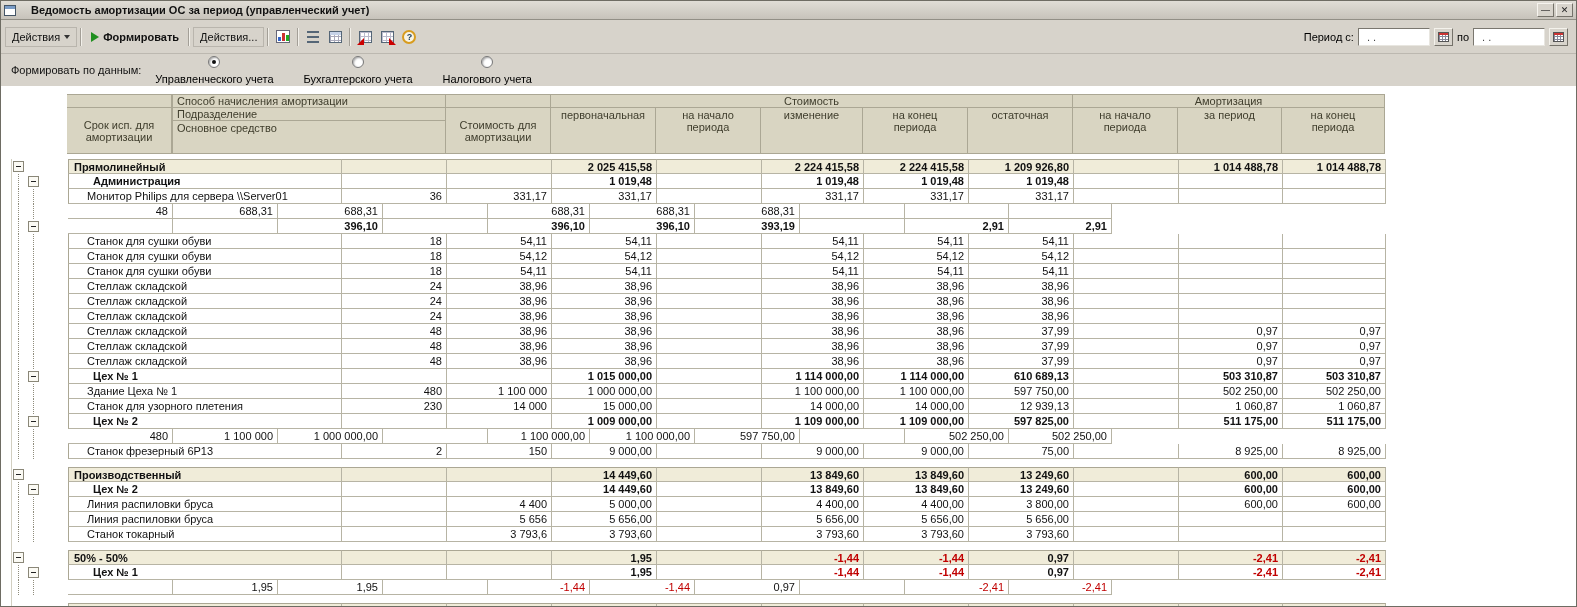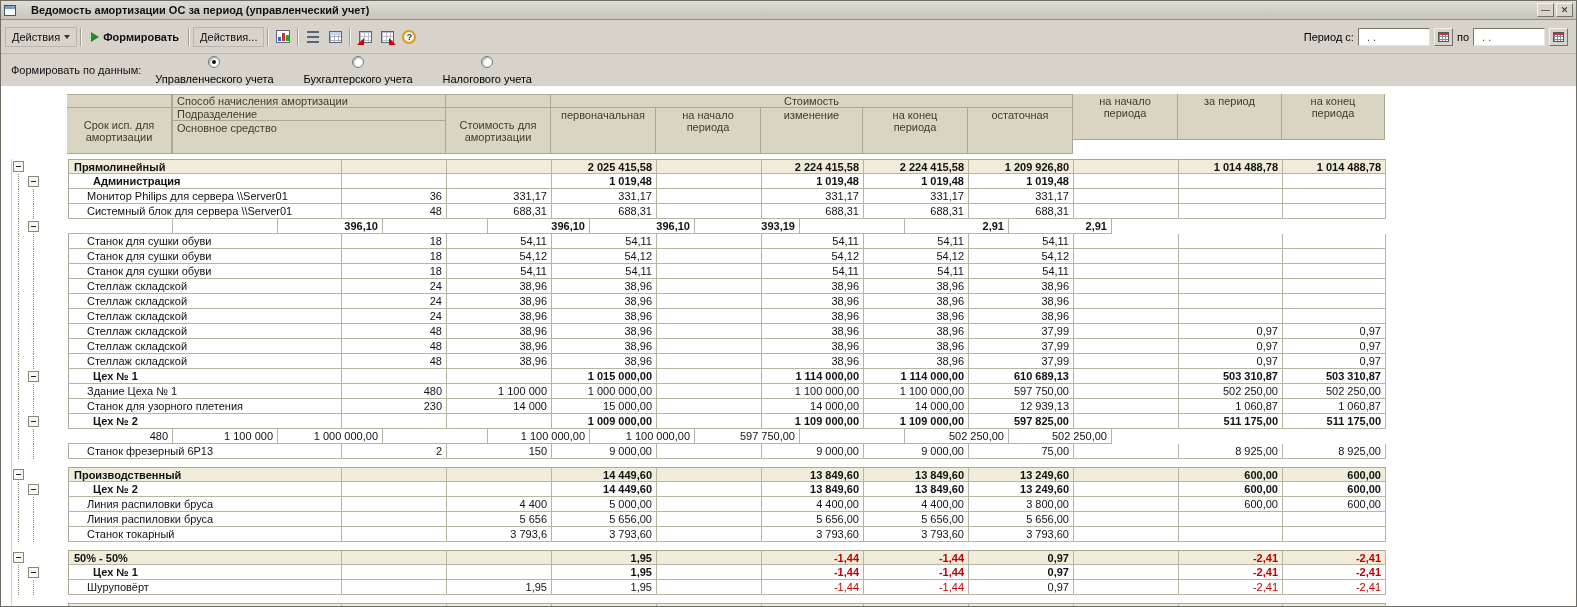--- a/index.html
+++ b/index.html
@@ -187,20 +187,21 @@
         <div class="hc hA center">Стоимость</div>
         <div class="hrow">
           <div class="hc hBC top w105">первоначальная</div>
           <div class="hc hBC top w105">на начало периода</div>
           <div class="hc hBC top w102">изменение</div>
           <div class="hc hBC top w105">на конец периода</div>
           <div class="hc hBC top w105">остаточная</div>
         </div>
       </div>
       <div class="hgroup" style="width:312px">
+        <div class="hc hA center">Амортизация</div>
         <div class="hrow">
           <div class="hc hBC top w105">на начало периода</div>
           <div class="hc hBC top w104">за период</div>
           <div class="hc hBC top w103">на конец периода</div>
         </div>
       </div>
     </div>
     <div class="gap5"></div>
     <div class="rows">
         <div class="row lv-group">
@@ -256,21 +257,20 @@
           <div class="cell num w105">331,17</div>
           <div class="cell num w105">331,17</div>
           <div class="cell num w105"></div>
           <div class="cell num w104"></div>
           <div class="cell num w103"></div>
         </div>
         <div class="row lv-leaf">
           <div class="tcell t1 tline"></div>
           <div class="tcell t2 tline"></div>
           <div class="tcell t3"></div>
-          <div class="cell name">Системный блок для сервера \\Server01</div>
           <div class="cell num w105">48</div>
           <div class="cell num w105">688,31</div>
           <div class="cell num w105">688,31</div>
           <div class="cell num w105"></div>
           <div class="cell num w102">688,31</div>
           <div class="cell num w105">688,31</div>
           <div class="cell num w105">688,31</div>
           <div class="cell num w105"></div>
           <div class="cell num w104"></div>
           <div class="cell num w103"></div>
@@ -668,21 +668,20 @@
           <div class="cell num w105 neg">-1,44</div>
           <div class="cell num w105">0,97</div>
           <div class="cell num w105"></div>
           <div class="cell num w104 neg">-2,41</div>
           <div class="cell num w103 neg">-2,41</div>
         </div>
         <div class="row lv-leaf">
           <div class="tcell t1 tline"></div>
           <div class="tcell t2 tline"></div>
           <div class="tcell t3"></div>
-          <div class="cell name">Шуруповёрт</div>
           <div class="cell num w105"></div>
           <div class="cell num w105">1,95</div>
           <div class="cell num w105">1,95</div>
           <div class="cell num w105"></div>
           <div class="cell num w102 neg">-1,44</div>
           <div class="cell num w105 neg">-1,44</div>
           <div class="cell num w105">0,97</div>
           <div class="cell num w105"></div>
           <div class="cell num w104 neg">-2,41</div>
           <div class="cell num w103 neg">-2,41</div>

